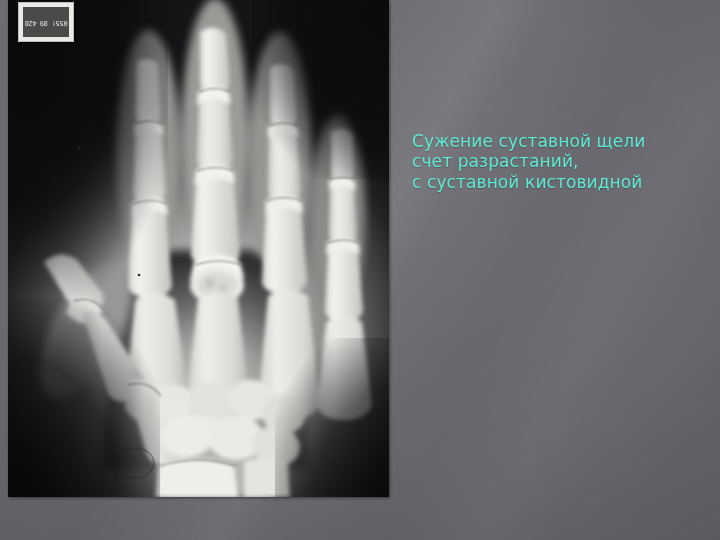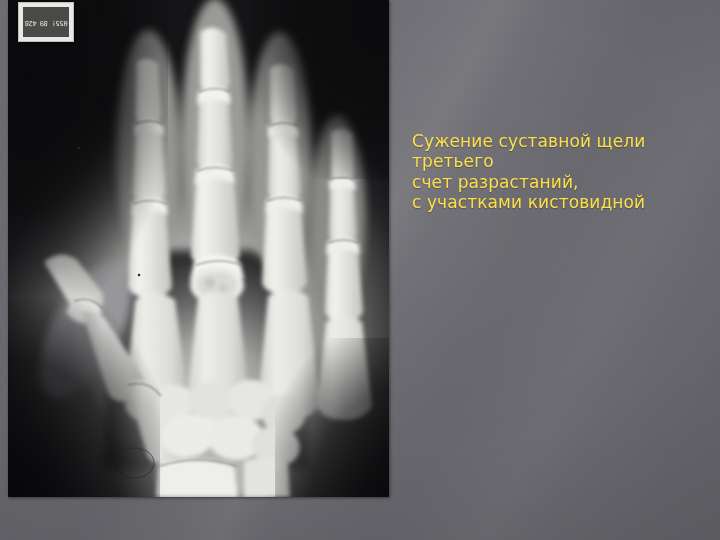--- a/index.html
+++ b/index.html
@@ -143,21 +143,21 @@
     white-space: nowrap;
     letter-spacing: -0.3px;
   }
 
   
   #caption {
     position: absolute;
     left: 412px;
     top: 131px;
     width: 268px;
-    color: #fde047;
+    color: #5eead4;
     font-size: 17px;
     line-height: 20.4px;
     font-family: "DejaVu Sans", "Liberation Sans", sans-serif;
     letter-spacing: 0.1px;
     text-shadow: 0 1px 1px rgba(0,0,0,0.28);
   }
   #caption p {
     margin: 0;
   }
 </style>
@@ -308,18 +308,17 @@
       <div class="mk-inner">
         <span class="mk-txt">428</span>
         <span class="mk-txt">89</span>
         <span class="mk-txt">055!</span>
       </div>
     </div>
   </div>
 
   <div id="caption">
     <p>Сужение суставной щели</p>
-    <p>третьего</p>
     <p>счет разрастаний,</p>
-    <p>с участками кистовидной</p>
+    <p>с суставной кистовидной</p>
   </div>
 
 </div>
 
 </body></html>

